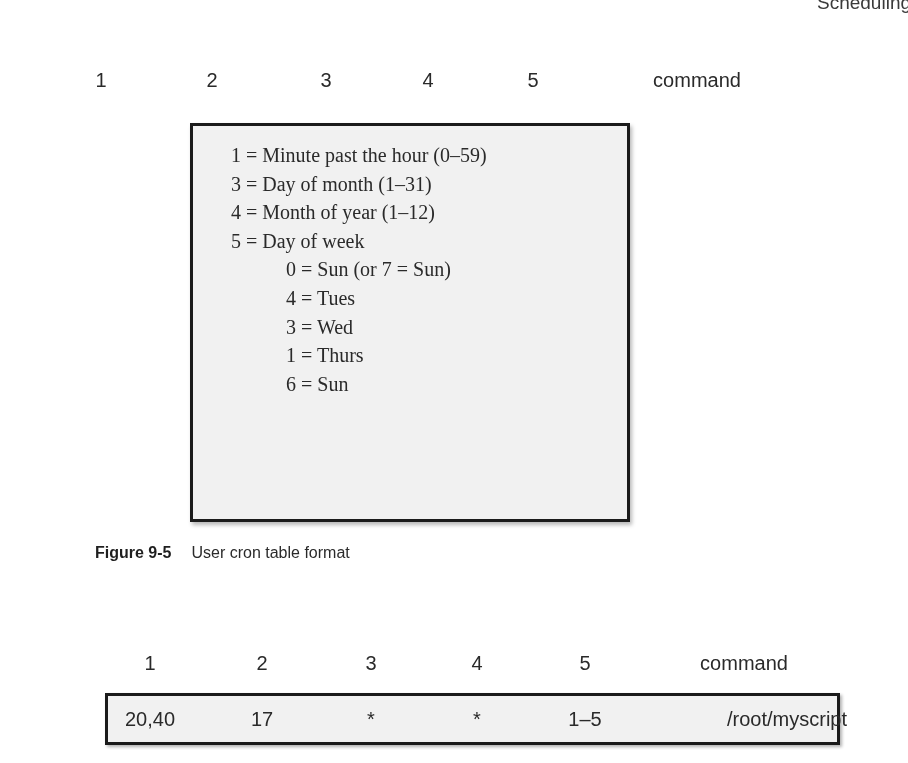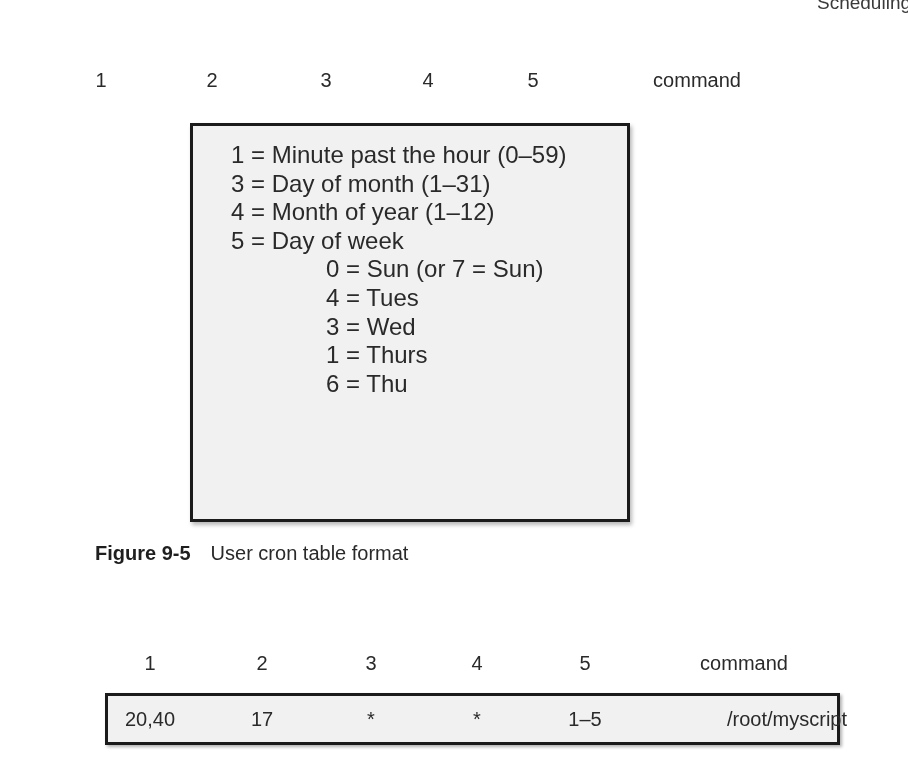--- a/index.html
+++ b/index.html
@@ -43,32 +43,33 @@
     position: absolute;
     left: 190px; top: 123px;
     width: 396px; height: 378px;
     background: #f1f1f1;
     border: 3px solid #1b1b1b;
     box-shadow: 2px 3px 4px rgba(0,0,0,0.28);
     padding: 15px 0 0 38px;
     box-sizing: content-box;
   }
   .legend-line {
-    font-size: 24px;
+    font-size: 20px;
     line-height: 28.6px;
     white-space: nowrap;
     color: #2a2a2a;
+    font-family: Liberation Serif, serif;
   }
-  .legend-line.dow { margin-left: 95px; }
+  .legend-line.dow { margin-left: 55px; }
 
   
   .caption {
     position: absolute;
     left: 95px; top: 540px;
-    font-size: 20px;
+    font-size: 16px;
     line-height: 26px;
     white-space: nowrap;
   }
   .cap-label { font-weight: 700; color: #1f1f1f; }
   .cap-text { margin-left: 20px; font-weight: 400; color: #2a2a2a; }
 
   
   .example-box {
     position: absolute;
     left: 105px; top: 693px;
@@ -97,21 +98,21 @@
 
   <div class="legend-box">
     <div class="legend-line">1 = Minute past the hour (0–59)</div>
     <div class="legend-line">3 = Day of month (1–31)</div>
     <div class="legend-line">4 = Month of year (1–12)</div>
     <div class="legend-line">5 = Day of week</div>
     <div class="legend-line dow">0 = Sun (or 7 = Sun)</div>
     <div class="legend-line dow">4 = Tues</div>
     <div class="legend-line dow">3 = Wed</div>
     <div class="legend-line dow">1 = Thurs</div>
-    <div class="legend-line dow">6 = Thu</div>
+    <div class="legend-line dow">6 = Sun</div>
   </div>
 
   <div class="caption">
     <span class="cap-label">Figure 9-5</span><span class="cap-text">User cron table format</span>
   </div>
 
   <div>
     <span class="col" style="left:150px; top:651px;">1</span>
     <span class="col" style="left:262px; top:651px;">2</span>
     <span class="col" style="left:371px; top:651px;">3</span>

